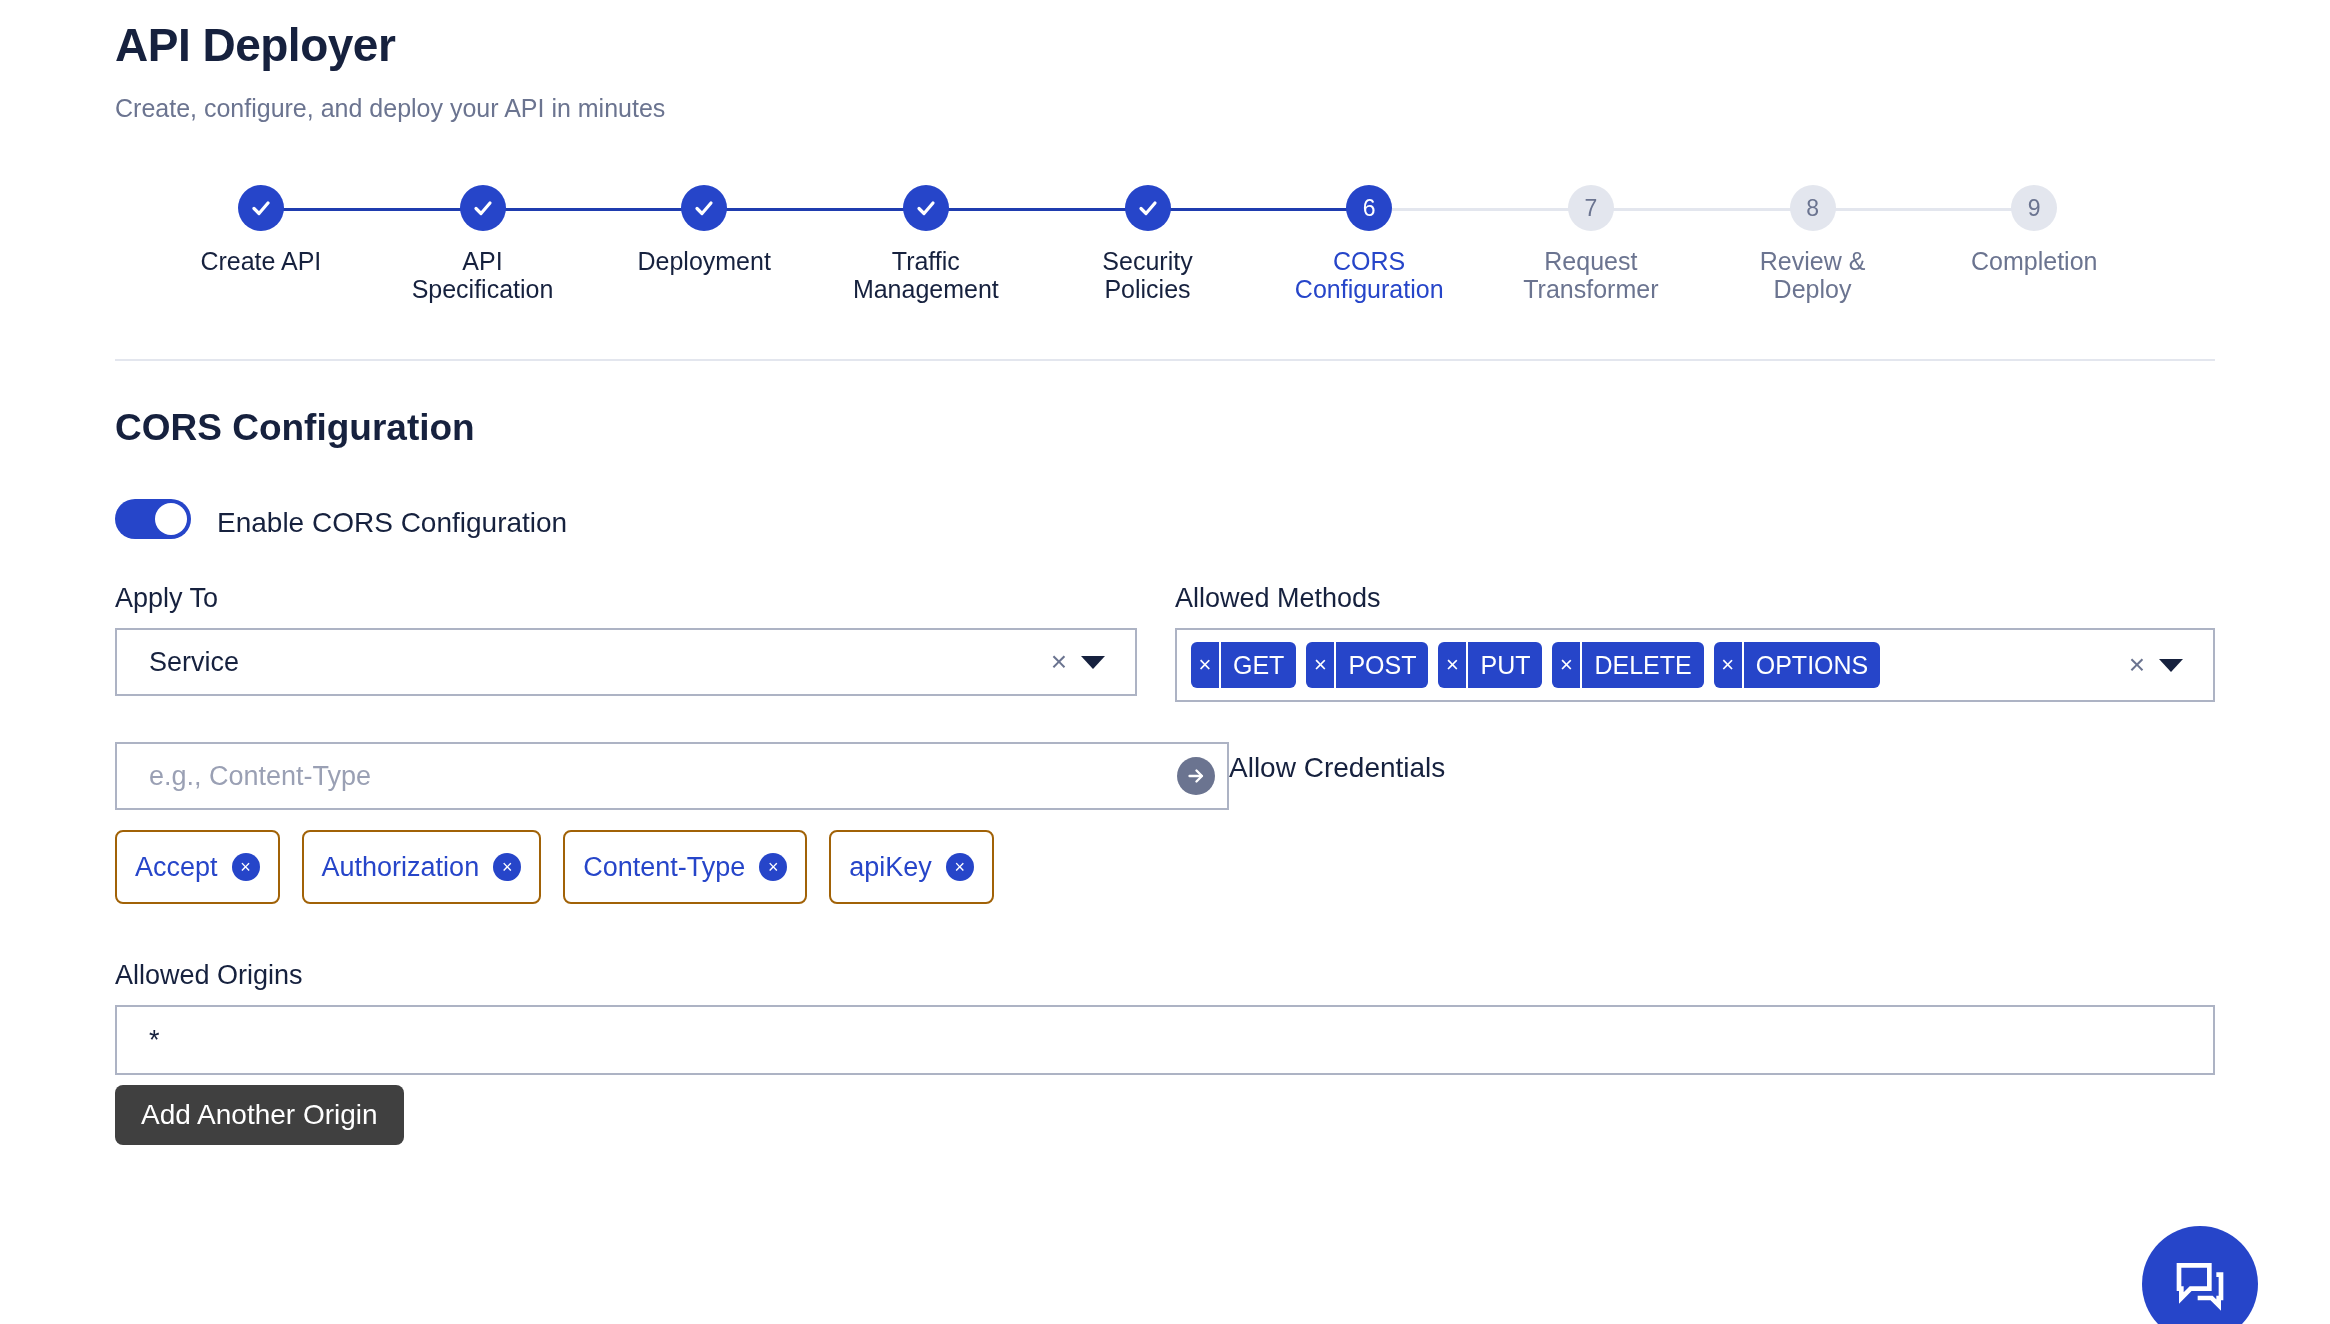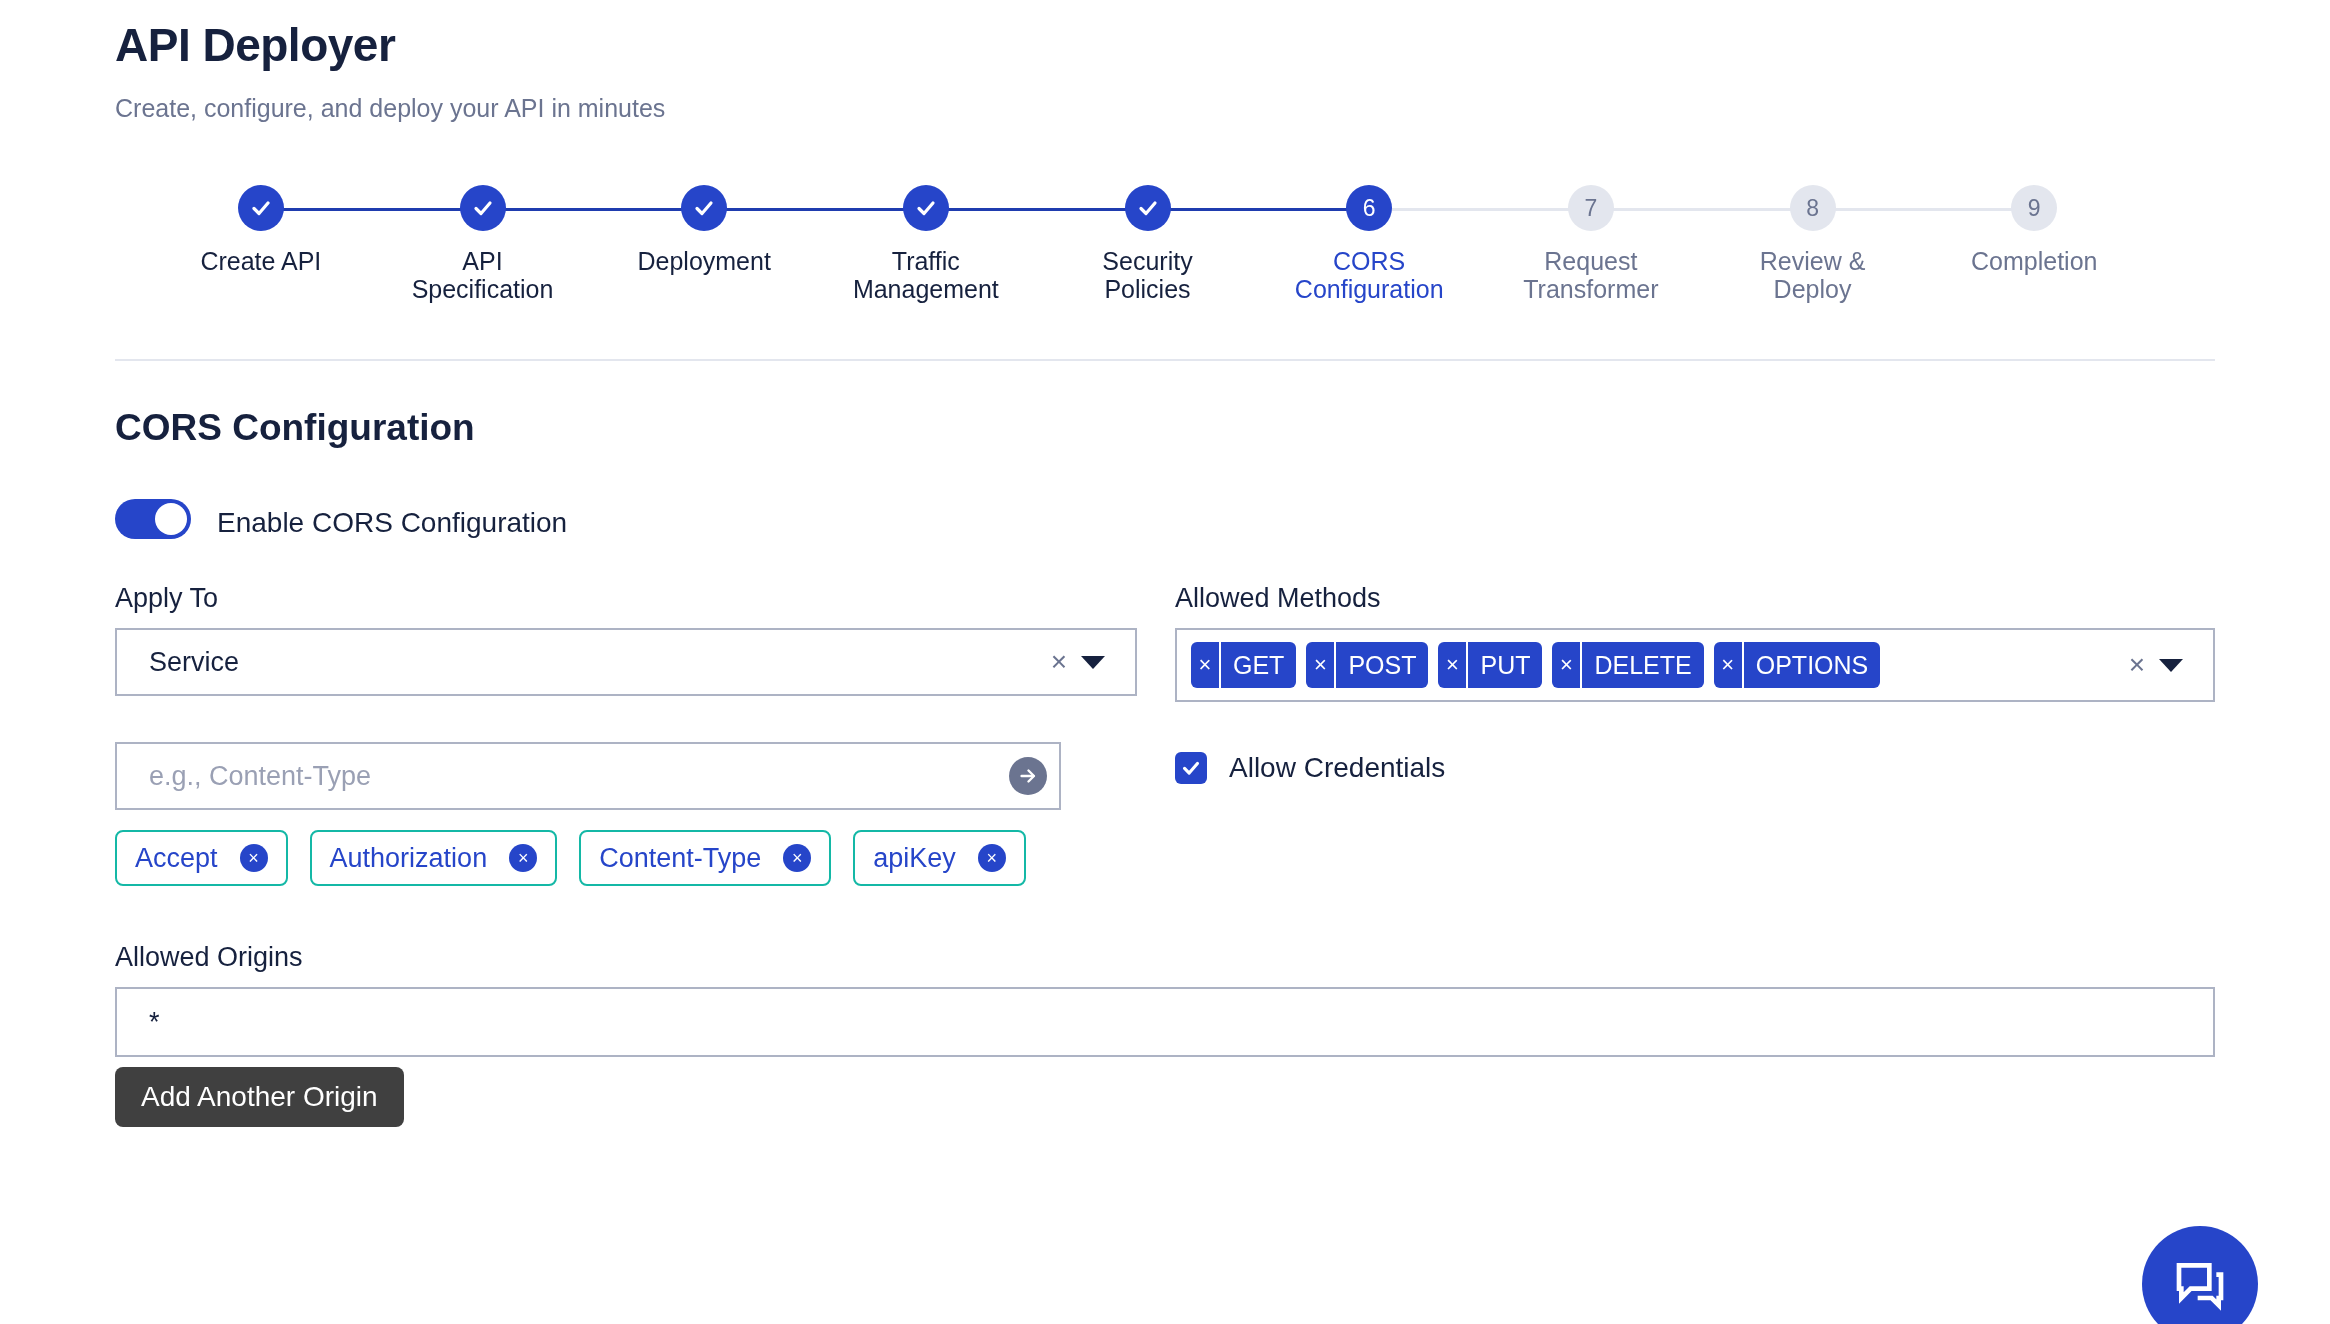--- a/index.html
+++ b/index.html
@@ -152,21 +152,21 @@
 
   .control {
     border: 2px solid #adb3c4;
     border-radius: 0;
     background: #ffffff;
     display: flex;
     align-items: center;
     position: relative;
   }
   .control.select { height: 68px; width: 1022px; padding: 0 16px 0 32px; }
-  .control.text   { height: 68px; width: 946px; padding: 0 8px 0 32px; }
+  .control.text   { height: 68px; width: 1114px; padding: 0 8px 0 32px; }
   .control.origins{ height: 70px; width: 2100px; padding: 0 16px 0 32px; }
   .control.multi  { min-height: 74px; width: 1040px; padding: 6px 16px 6px 14px; }
 
   .control-value {
     font-size: 27px;
     color: #16213e;
     flex: 1;
   }
   .control-placeholder {
     font-size: 27px;
@@ -221,24 +221,24 @@
     display: flex; align-items: center;
     padding: 14px 12px;
     font-size: 25px;
   }
 
   
   .chip-row { display: flex; gap: 22px; margin-top: 20px; }
   .chip-outline {
     display: flex;
     align-items: center;
-    gap: 22px;
-    border: 2px solid #14b8a6;
+    gap: 14px;
+    border: 2px solid #a16207;
     border-radius: 8px;
-    height: 56px;
+    height: 74px;
     padding: 0 18px;
     color: #2645c9;
     font-size: 27px;
     background: #ffffff;
   }
   .chip-badge {
     width: 28px; height: 28px;
     border-radius: 50%;
     background: #2645c9;
     color: #ffffff;

